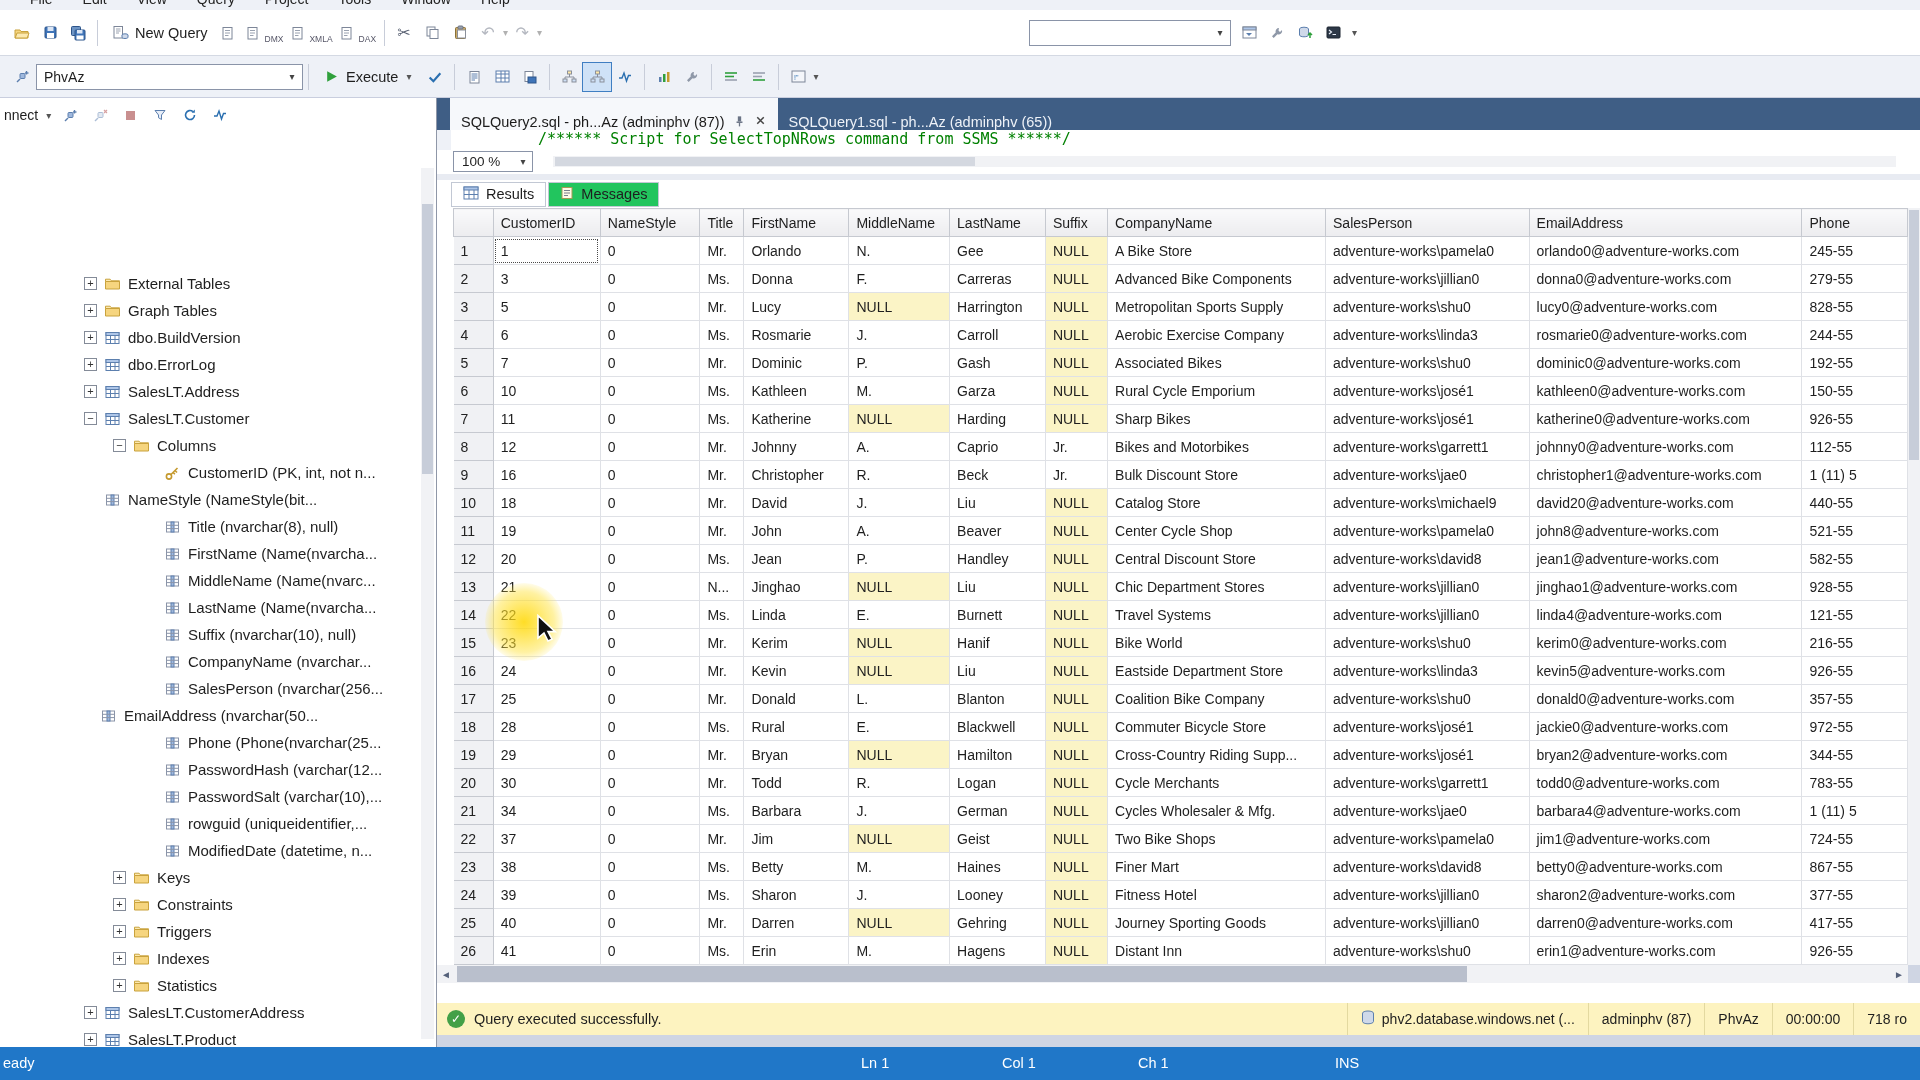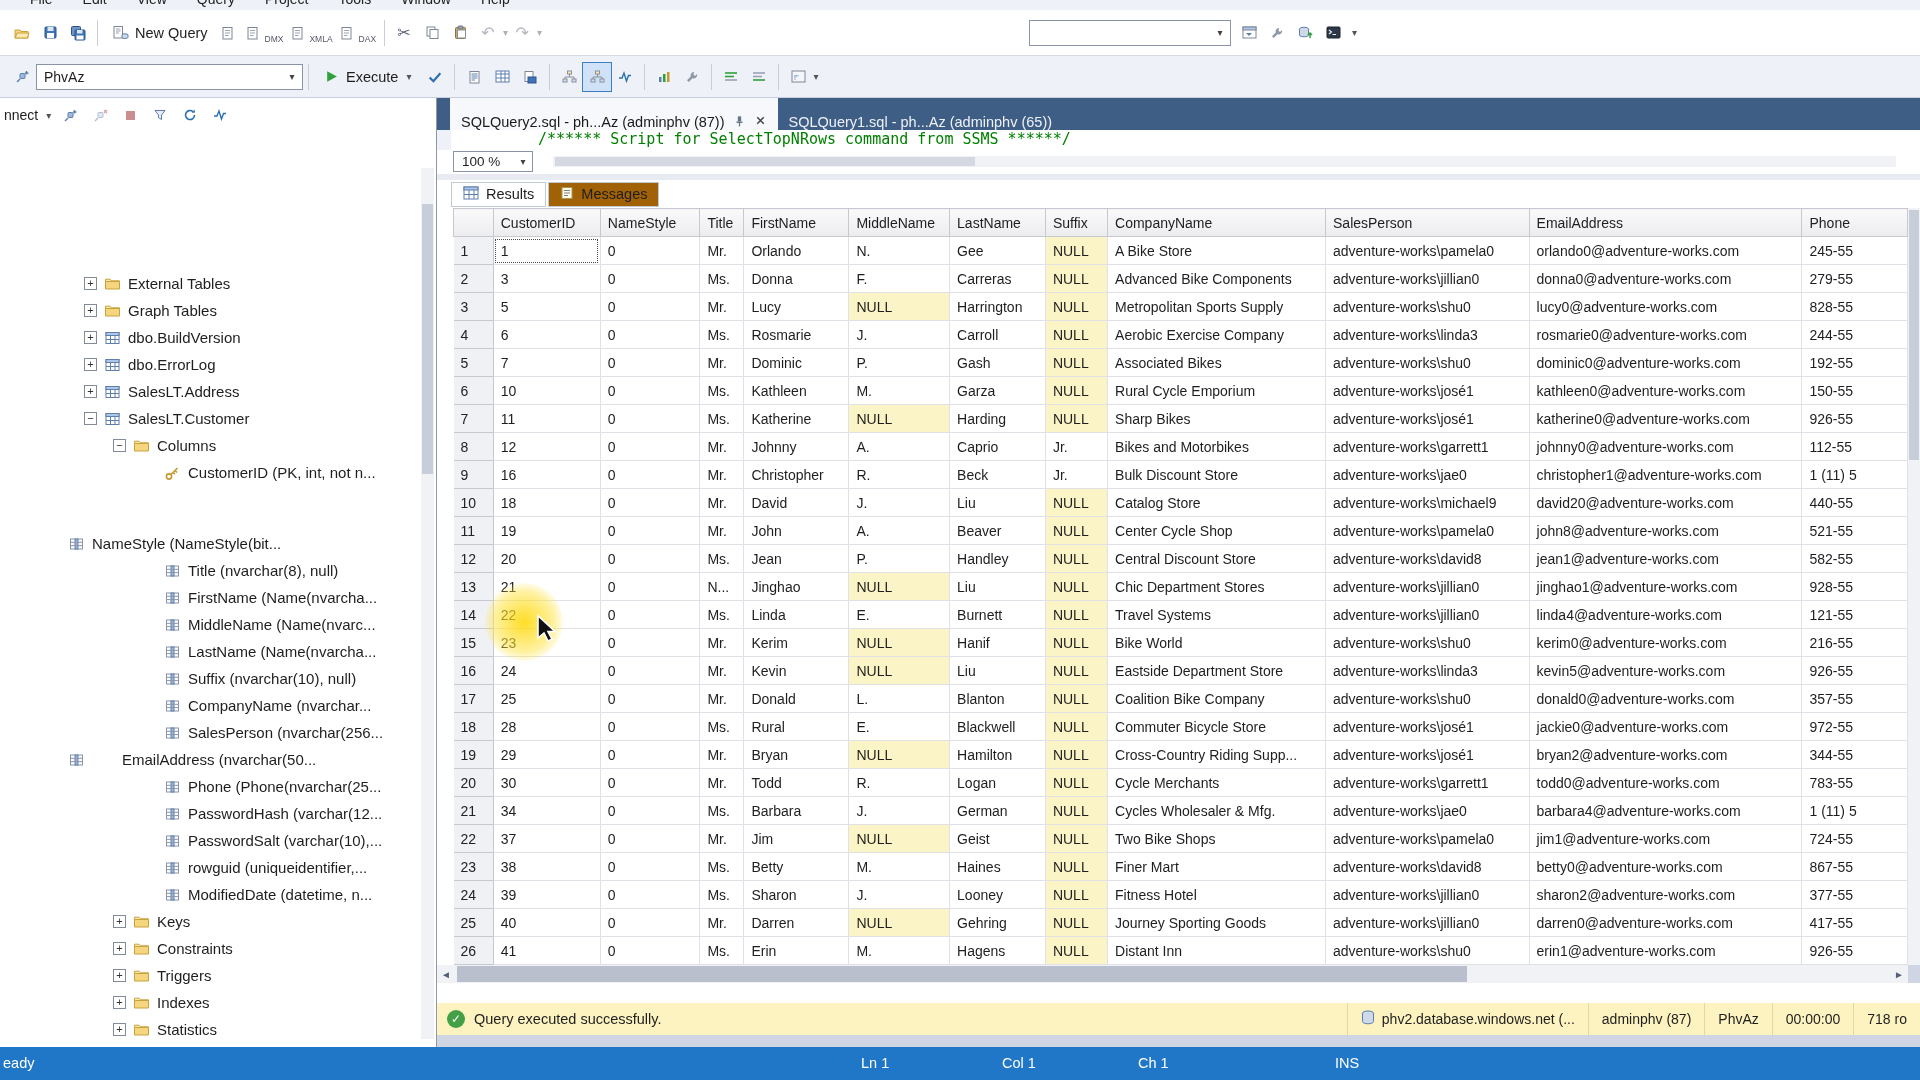--- a/index.html
+++ b/index.html
@@ -50,21 +50,21 @@
   #editor .code{position:absolute;left:101px;top:0;font-family:"DejaVu Sans Mono",monospace;font-size:15px;color:#008000;white-space:nowrap}
   #zoomrow{left:437px;top:150px;right:0;height:24px;background:#fff}
   #zoombox{position:absolute;left:16px;top:1px;width:80px;height:21px;border:1px solid #8a94a8;background:#fff;display:flex;align-items:center;font-size:13.5px;padding-left:8px}
   #zoombox .cbtn{margin-left:auto;width:18px;text-align:center;font-size:10px;color:#444}
   #ed-hscroll{position:absolute;left:116px;right:24px;top:6px;height:11px;background:#f1f2f5}
   #ed-hthumb{position:absolute;left:2px;width:420px;top:1px;bottom:1px;background:#d4d8e0}
   #gapline{left:437px;top:174px;right:0;height:6px;background:#e8ebf2}
   #rtabs{left:437px;top:180px;right:0;height:28px;background:#fff;display:flex;align-items:center;padding-left:14px;gap:2px}
   .rtab{display:flex;align-items:center;gap:7px;font-size:14.5px;padding:3px 11px;border:1px solid #c2c8d4}
   .rtab.active{background:#fff}
-  .rtab.idle{background:#a16207}
+  .rtab.idle{background:#22c55e}
   
   #gridwrap{left:437px;top:208px;right:12px;height:757px;background:#fff;overflow:hidden}
   #grid-table{border-collapse:collapse;table-layout:fixed;margin-left:16px;font-size:14px}
   #grid-table th{height:28px;background:linear-gradient(#fafafb,#ececef);border:1px solid #c6c9d0;font-weight:normal;text-align:left;padding:0 7px;overflow:hidden;white-space:nowrap}
   #grid-table td{height:28px;border-right:1px solid #dfe1e6;border-bottom:1px solid #dfe1e6;padding:0 7px;overflow:hidden;white-space:nowrap;background:#fff}
   #grid-table td.rn{background:#f0f1f4;border-right:1px solid #c6c9d0;border-bottom:1px solid #c6c9d0;color:#222}
   #grid-table td.null{background:#fbf4c6}
   #grid-table td.sel{outline:1.5px dotted #4a4a4a;outline-offset:-3px}
   #hscroll{left:437px;top:965px;right:12px;height:18px;background:#f1f2f5}
   .harrow{position:absolute;top:0;width:18px;height:18px;display:flex;align-items:center;justify-content:center;font-size:10px;color:#55617a}
@@ -491,21 +491,21 @@
         </div>
         <div class="trow" style="padding-left: 164px;">
           <span class="ticon">
             <svg width="17" height="16" viewBox="0 0 16 16">
               <circle cx="4.5" cy="11.5" r="2.6" fill="none" stroke="#c59a2f" stroke-width="1.6"></circle>
               <path d="M6.5 9.5 L13 3 M10.5 5.5l2 2 M8.6 7.4l1.8 1.8" stroke="#c59a2f" stroke-width="1.6" fill="none"></path>
             </svg>
           </span>
           <span>CustomerID (PK, int, not n...</span>
         </div>
-        <div class="trow" style="padding-left: 68px; margin-top: 44px;">
+        <div class="trow" style="padding-left: 104px;">
           <span class="ticon">
             <svg width="17" height="16" viewBox="0 0 16 16">
               <rect x="2" y="3" width="12" height="10" fill="#fff" stroke="#8a94a8"></rect>
               <rect x="6.5" y="3" width="3" height="10" fill="#9fb8dd" stroke="#5c7fae"></rect>
               <line x1="2" y1="6.3" x2="14" y2="6.3" stroke="#8a94a8"></line>
               <line x1="2" y1="9.6" x2="14" y2="9.6" stroke="#8a94a8"></line>
             </svg>
           </span>
           <span>NameStyle (NameStyle(bit...</span>
         </div>
@@ -579,21 +579,21 @@
           <span class="ticon">
             <svg width="17" height="16" viewBox="0 0 16 16">
               <rect x="2" y="3" width="12" height="10" fill="#fff" stroke="#8a94a8"></rect>
               <rect x="6.5" y="3" width="3" height="10" fill="#9fb8dd" stroke="#5c7fae"></rect>
               <line x1="2" y1="6.3" x2="14" y2="6.3" stroke="#8a94a8"></line>
               <line x1="2" y1="9.6" x2="14" y2="9.6" stroke="#8a94a8"></line>
             </svg>
           </span>
           <span>SalesPerson (nvarchar(256...</span>
         </div>
-        <div class="trow" style="padding-left: 68px; gap: 30px;">
+        <div class="trow" style="padding-left: 100px;">
           <span class="ticon">
             <svg width="17" height="16" viewBox="0 0 16 16">
               <rect x="2" y="3" width="12" height="10" fill="#fff" stroke="#8a94a8"></rect>
               <rect x="6.5" y="3" width="3" height="10" fill="#9fb8dd" stroke="#5c7fae"></rect>
               <line x1="2" y1="6.3" x2="14" y2="6.3" stroke="#8a94a8"></line>
               <line x1="2" y1="9.6" x2="14" y2="9.6" stroke="#8a94a8"></line>
             </svg>
           </span>
           <span>EmailAddress (nvarchar(50...</span>
         </div>

